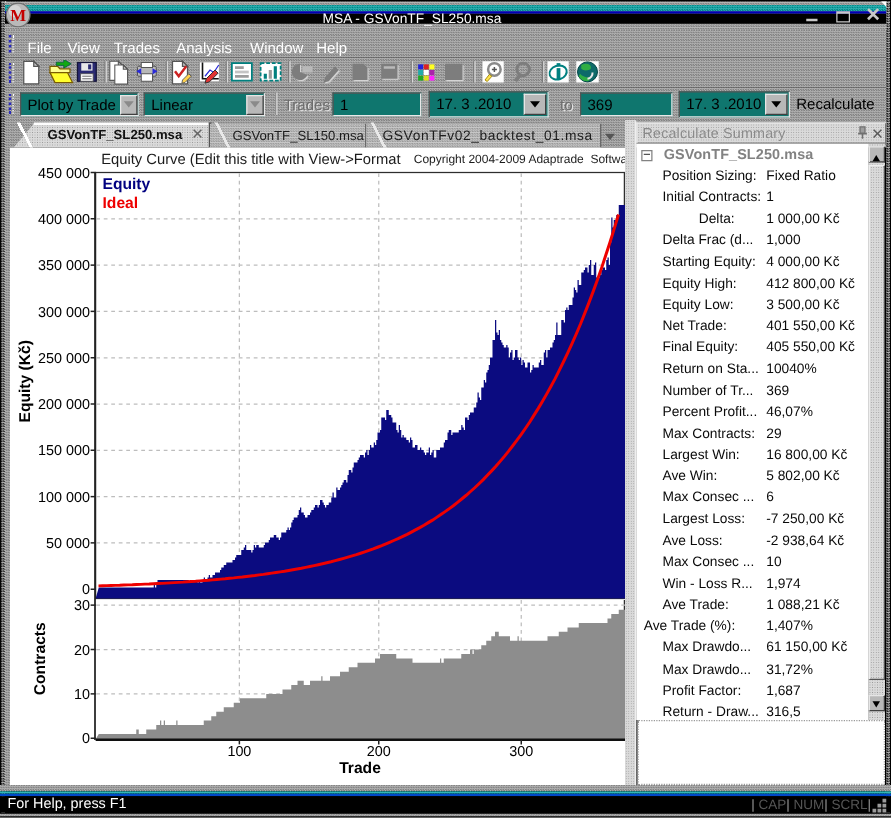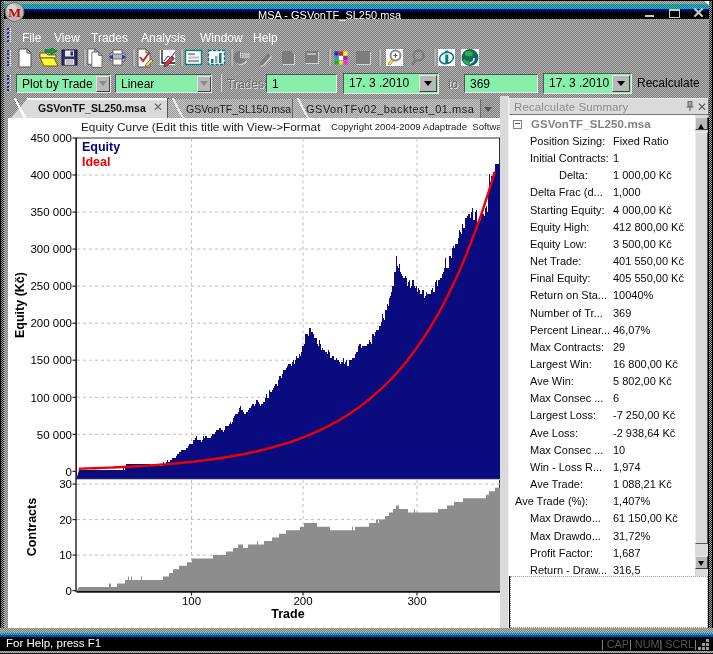--- a/index.html
+++ b/index.html
@@ -4,21 +4,21 @@
 html,body{width:713px;height:654px;overflow:hidden;font-family:"Liberation Sans",sans-serif}
 body{position:relative;background:#000}
 .abs{position:absolute}
 .ck{background:conic-gradient(#7e7e7e 90deg,#b4b4b4 90deg 180deg,#7e7e7e 180deg 270deg,#b4b4b4 270deg);background-size:2px 2px}
 .ckd{background:conic-gradient(#1f1f1f 90deg,#a8a8a8 90deg 180deg,#1f1f1f 180deg 270deg,#a8a8a8 270deg);background-size:2px 2px}
 .cklt{background-color:#dadada;background-image:radial-gradient(#9b9b9b 28%,transparent 30%);background-size:2px 2px}
 .cktab{background:conic-gradient(#9a9a9a 90deg,#c6c6c6 90deg 180deg,#9a9a9a 180deg 270deg,#c6c6c6 270deg);background-size:2px 2px}
 .cteal{background:conic-gradient(#008585 90deg,#33b6b6 90deg 180deg,#008585 180deg 270deg,#33b6b6 270deg);background-size:2px 2px}
 .grip{width:4px;border-left:2px dotted #2a2ac0;border-right:1px dotted #fff}
 .txt{white-space:nowrap;color:#fff;font-size:12px}
-.fld{background:#86efac;border-top:1.5px solid #555;border-left:1.5px solid #555;border-bottom:1px solid #e8e8e8;border-right:1px solid #e8e8e8;font-size:12px;color:#000;padding:2px 0 0 5px;white-space:nowrap}
+.fld{background:#0f766e;border-top:1.5px solid #555;border-left:1.5px solid #555;border-bottom:1px solid #e8e8e8;border-right:1px solid #e8e8e8;font-size:12px;color:#000;padding:2px 0 0 5px;white-space:nowrap}
 .dbtn{background:#b8b8b8;border-top:1px solid #e6e6e6;border-left:1px solid #e6e6e6;border-bottom:1px solid #404040;border-right:1px solid #404040}
 .gtx{color:#6d6d6d;font-size:12px;white-space:nowrap;text-shadow:1px 1px 0 #e2e2e2}
 svg{display:block}
 </style></head><body>
 
 <div class="abs ck" style="left:0;top:1px;width:713px;height:23px"></div>
 <div class="abs cteal" style="left:1px;top:3.5px;width:711px;height:5.5px"></div>
 <div class="abs" style="left:1px;top:8.8px;width:711px;height:1.8px;background:#0000b4"></div>
 <div class="abs" style="left:1px;top:10.6px;width:711px;height:8.6px;background:#000"></div>
 <div class="abs txt" style="left:258px;top:8.5px;font-size:11px">MSA - GSVonTF_SL250.msa</div>
@@ -344,21 +344,21 @@
 <div class="abs" style="left:530px;top:237.9px;font-size:11px;color:#0a0a0a;white-space:nowrap">Equity Low:</div>
 <div class="abs" style="left:613px;top:237.9px;font-size:11px;color:#0a0a0a;white-space:nowrap">3 500,00 Kč</div>
 <div class="abs" style="left:530px;top:255.0px;font-size:11px;color:#0a0a0a;white-space:nowrap">Net Trade:</div>
 <div class="abs" style="left:613px;top:255.0px;font-size:11px;color:#0a0a0a;white-space:nowrap">401 550,00 Kč</div>
 <div class="abs" style="left:530px;top:272.2px;font-size:11px;color:#0a0a0a;white-space:nowrap">Final Equity:</div>
 <div class="abs" style="left:613px;top:272.2px;font-size:11px;color:#0a0a0a;white-space:nowrap">405 550,00 Kč</div>
 <div class="abs" style="left:530px;top:289.4px;font-size:11px;color:#0a0a0a;white-space:nowrap">Return on Sta...</div>
 <div class="abs" style="left:613px;top:289.4px;font-size:11px;color:#0a0a0a;white-space:nowrap">10040%</div>
 <div class="abs" style="left:530px;top:306.5px;font-size:11px;color:#0a0a0a;white-space:nowrap">Number of Tr...</div>
 <div class="abs" style="left:613px;top:306.5px;font-size:11px;color:#0a0a0a;white-space:nowrap">369</div>
-<div class="abs" style="left:530px;top:323.6px;font-size:11px;color:#0a0a0a;white-space:nowrap">Percent Linear...</div>
+<div class="abs" style="left:530px;top:323.6px;font-size:11px;color:#0a0a0a;white-space:nowrap">Percent Profit...</div>
 <div class="abs" style="left:613px;top:323.6px;font-size:11px;color:#0a0a0a;white-space:nowrap">46,07%</div>
 <div class="abs" style="left:530px;top:340.8px;font-size:11px;color:#0a0a0a;white-space:nowrap">Max Contracts:</div>
 <div class="abs" style="left:613px;top:340.8px;font-size:11px;color:#0a0a0a;white-space:nowrap">29</div>
 <div class="abs" style="left:530px;top:357.9px;font-size:11px;color:#0a0a0a;white-space:nowrap">Largest Win:</div>
 <div class="abs" style="left:613px;top:357.9px;font-size:11px;color:#0a0a0a;white-space:nowrap">16 800,00 Kč</div>
 <div class="abs" style="left:530px;top:375.1px;font-size:11px;color:#0a0a0a;white-space:nowrap">Ave Win:</div>
 <div class="abs" style="left:613px;top:375.1px;font-size:11px;color:#0a0a0a;white-space:nowrap">5 802,00 Kč</div>
 <div class="abs" style="left:530px;top:392.2px;font-size:11px;color:#0a0a0a;white-space:nowrap">Max Consec ...</div>
 <div class="abs" style="left:613px;top:392.2px;font-size:11px;color:#0a0a0a;white-space:nowrap">6</div>
 <div class="abs" style="left:530px;top:409.4px;font-size:11px;color:#0a0a0a;white-space:nowrap">Largest Loss:</div>

